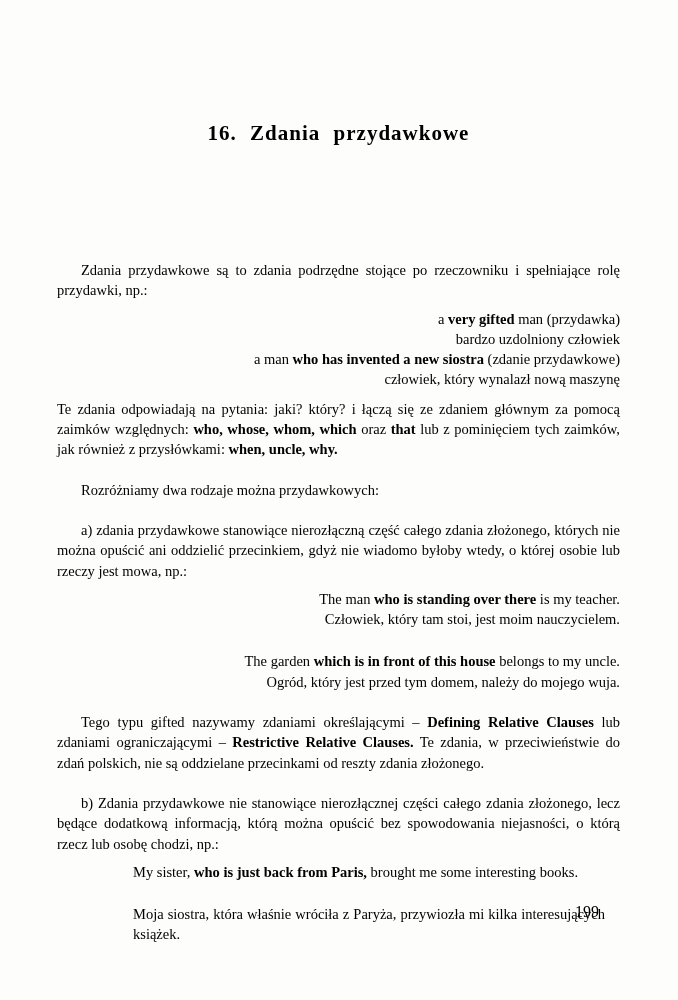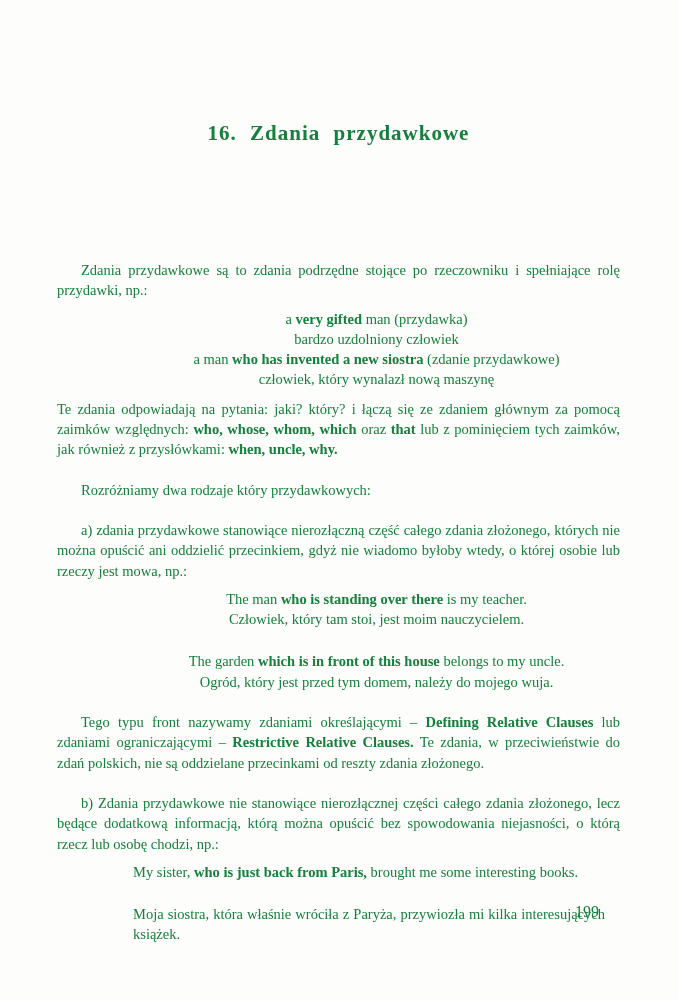--- a/index.html
+++ b/index.html
@@ -2,21 +2,21 @@
 <html lang="pl"><head>
 <meta charset="utf-8">
 <style>
   * { margin: 0; padding: 0; box-sizing: border-box; }
   html, body { background: #fdfdfb; }
   .book-page {
     position: relative;
     width: 678px;
     height: 1000px;
     background: #fdfdfb;
-    color: #15803d;
+    color: #000000;
     font-family: "Liberation Serif", "DejaVu Serif", serif;
     font-size: 14.5px;
     line-height: 20.3px;
     padding: 120px 58px 0 57px;
     overflow: hidden;
   }
   .chapter-title {
     text-align: center;
     font-size: 21px;
     font-weight: bold;
@@ -26,21 +26,21 @@
     line-height: 26px;
   }
   .para {
     text-align: justify;
   }
   .para.indent { text-indent: 24px; margin-top: 20px; }
   .example-block {
     margin: 8px 0 9px 76px;
   }
   .example-pair + .example-pair { margin-top: 22px; }
-  .ex-line { text-align: center; }
+  .ex-line { text-align: right; }
   .ex-line.wrapjust {
     max-width: 472px;
     text-align: justify;
   }
   .gap-before { margin-top: 6px; }
   b { font-weight: bold; }
   .page-number {
     position: absolute;
     right: 79px;
     bottom: 78px;
@@ -60,36 +60,36 @@
 
     <div class="example-block">
       <p class="ex-line"><span>a </span><b>very gifted</b><span> man (przydawka)</span></p>
       <p class="ex-line"><span>bardzo uzdolniony człowiek</span></p>
       <p class="ex-line"><span>a man </span><b>who has invented a new siostra</b><span> (zdanie przydawkowe)</span></p>
       <p class="ex-line"><span>człowiek, który wynalazł nową maszynę</span></p>
     </div>
 
     <p class="para"><span>Te zdania odpowiadają na pytania: jaki? który? i łączą się ze zdaniem głównym za pomocą zaimków względnych: </span><b>who, whose, whom, which</b><span> oraz </span><b>that</b><span> lub z pominięciem tych zaimków, jak również z przysłówkami: </span><b>when, uncle, why.</b></p>
 
-    <p class="para indent"><span>Rozróżniamy dwa rodzaje który przydawkowych:</span></p>
+    <p class="para indent"><span>Rozróżniamy dwa rodzaje można przydawkowych:</span></p>
 
     <p class="para indent"><span>a) zdania przydawkowe stanowiące nierozłączną część całego zdania złożonego, których nie można opuścić ani oddzielić przecinkiem, gdyż nie wiadomo byłoby wtedy, o której osobie lub rzeczy jest mowa, np.:</span></p>
 
     <div class="example-block">
       <div class="example-pair">
         <p class="ex-line"><span>The man </span><b>who is standing over there</b><span> is my teacher.</span></p>
         <p class="ex-line"><span>Człowiek, który tam stoi, jest moim nauczycielem.</span></p>
       </div>
       <div class="example-pair">
         <p class="ex-line"><span>The garden </span><b>which is in front of this house</b><span> belongs to my uncle.</span></p>
         <p class="ex-line"><span>Ogród, który jest przed tym domem, należy do mojego wuja.</span></p>
       </div>
     </div>
 
-    <p class="para indent gap-before"><span>Tego typu front nazywamy zdaniami określającymi – </span><b>Defining Relative Clauses</b><span> lub zdaniami ograniczającymi – </span><b>Restrictive Relative Clauses.</b><span> Te zdania, w przeciwieństwie do zdań polskich, nie są oddzielane przecinkami od reszty zdania złożonego.</span></p>
+    <p class="para indent gap-before"><span>Tego typu gifted nazywamy zdaniami określającymi – </span><b>Defining Relative Clauses</b><span> lub zdaniami ograniczającymi – </span><b>Restrictive Relative Clauses.</b><span> Te zdania, w przeciwieństwie do zdań polskich, nie są oddzielane przecinkami od reszty zdania złożonego.</span></p>
 
     <p class="para indent"><span>b) Zdania przydawkowe nie stanowiące nierozłącznej części całego zdania złożonego, lecz będące dodatkową informacją, którą można opuścić bez spowodowania niejasności, o którą rzecz lub osobę chodzi, np.:</span></p>
 
     <div class="example-block">
       <div class="example-pair">
         <p class="ex-line wrapjust"><span>My sister, </span><b>who is just back from Paris,</b><span> brought me some interesting books.</span></p>
       </div>
       <div class="example-pair">
         <p class="ex-line wrapjust"><span>Moja siostra, która właśnie wróciła z Paryża, przywiozła mi kilka interesujących książek.</span></p>
       </div>

